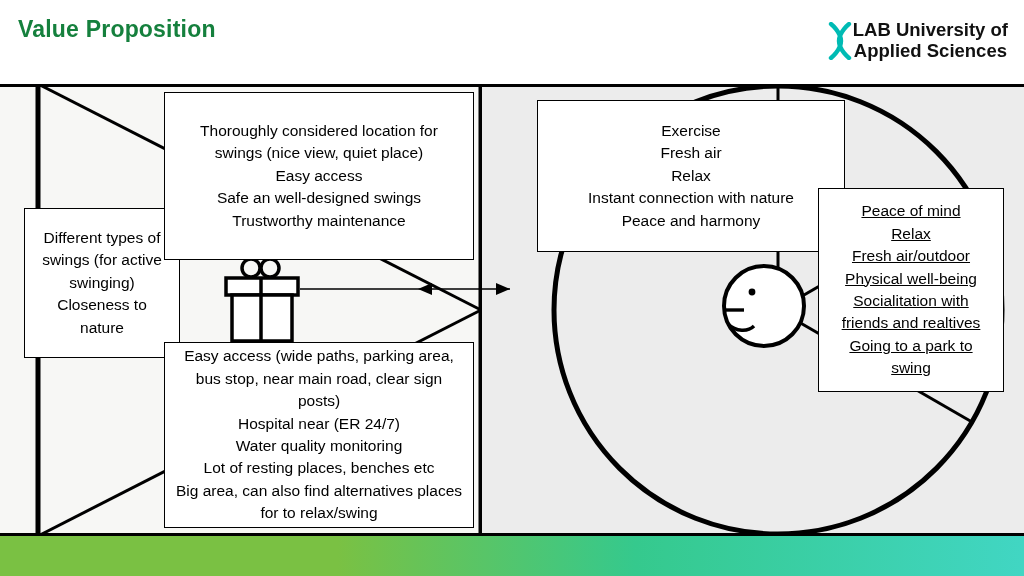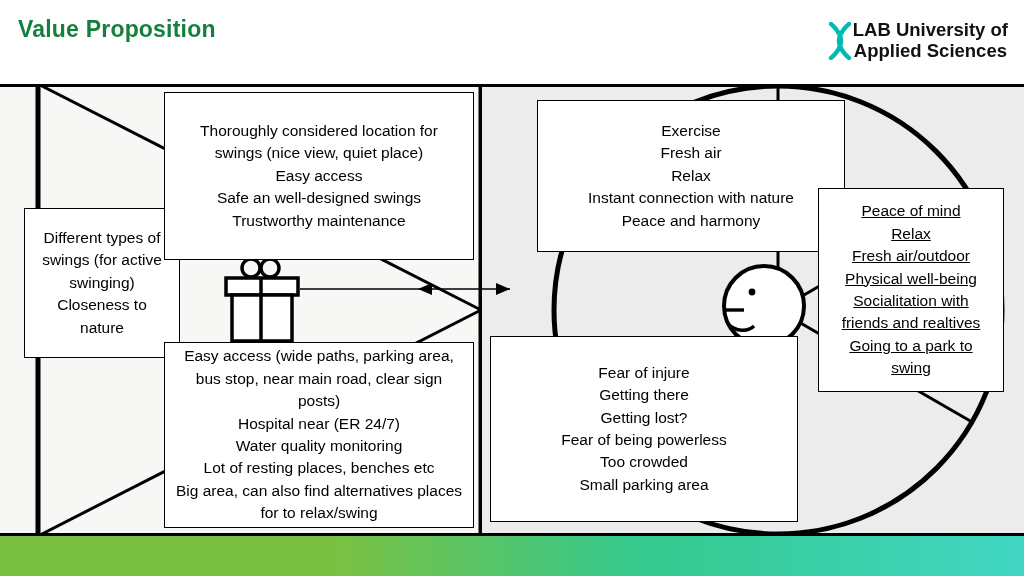--- a/index.html
+++ b/index.html
@@ -239,28 +239,20 @@
   </div>
 
   <div class="box" id="box-gains">
     <span>Exercise
 Fresh air
 Relax
 Instant connection with nature
 Peace and harmony</span>
   </div>
 
-  <div class="box" id="box-pains">
-    <span>Fear of injure
-Getting there
-Getting lost?
-Fear of being powerless
-Too crowded
-Small parking area</span>
-  </div>
 
   <div class="box" id="box-customer-gains">
     <span>Peace of mind
 Relax
 Fresh air/outdoor
 Physical well-being
 Socialitation with friends and realtives
 Going to a park to swing</span>
   </div>
 

